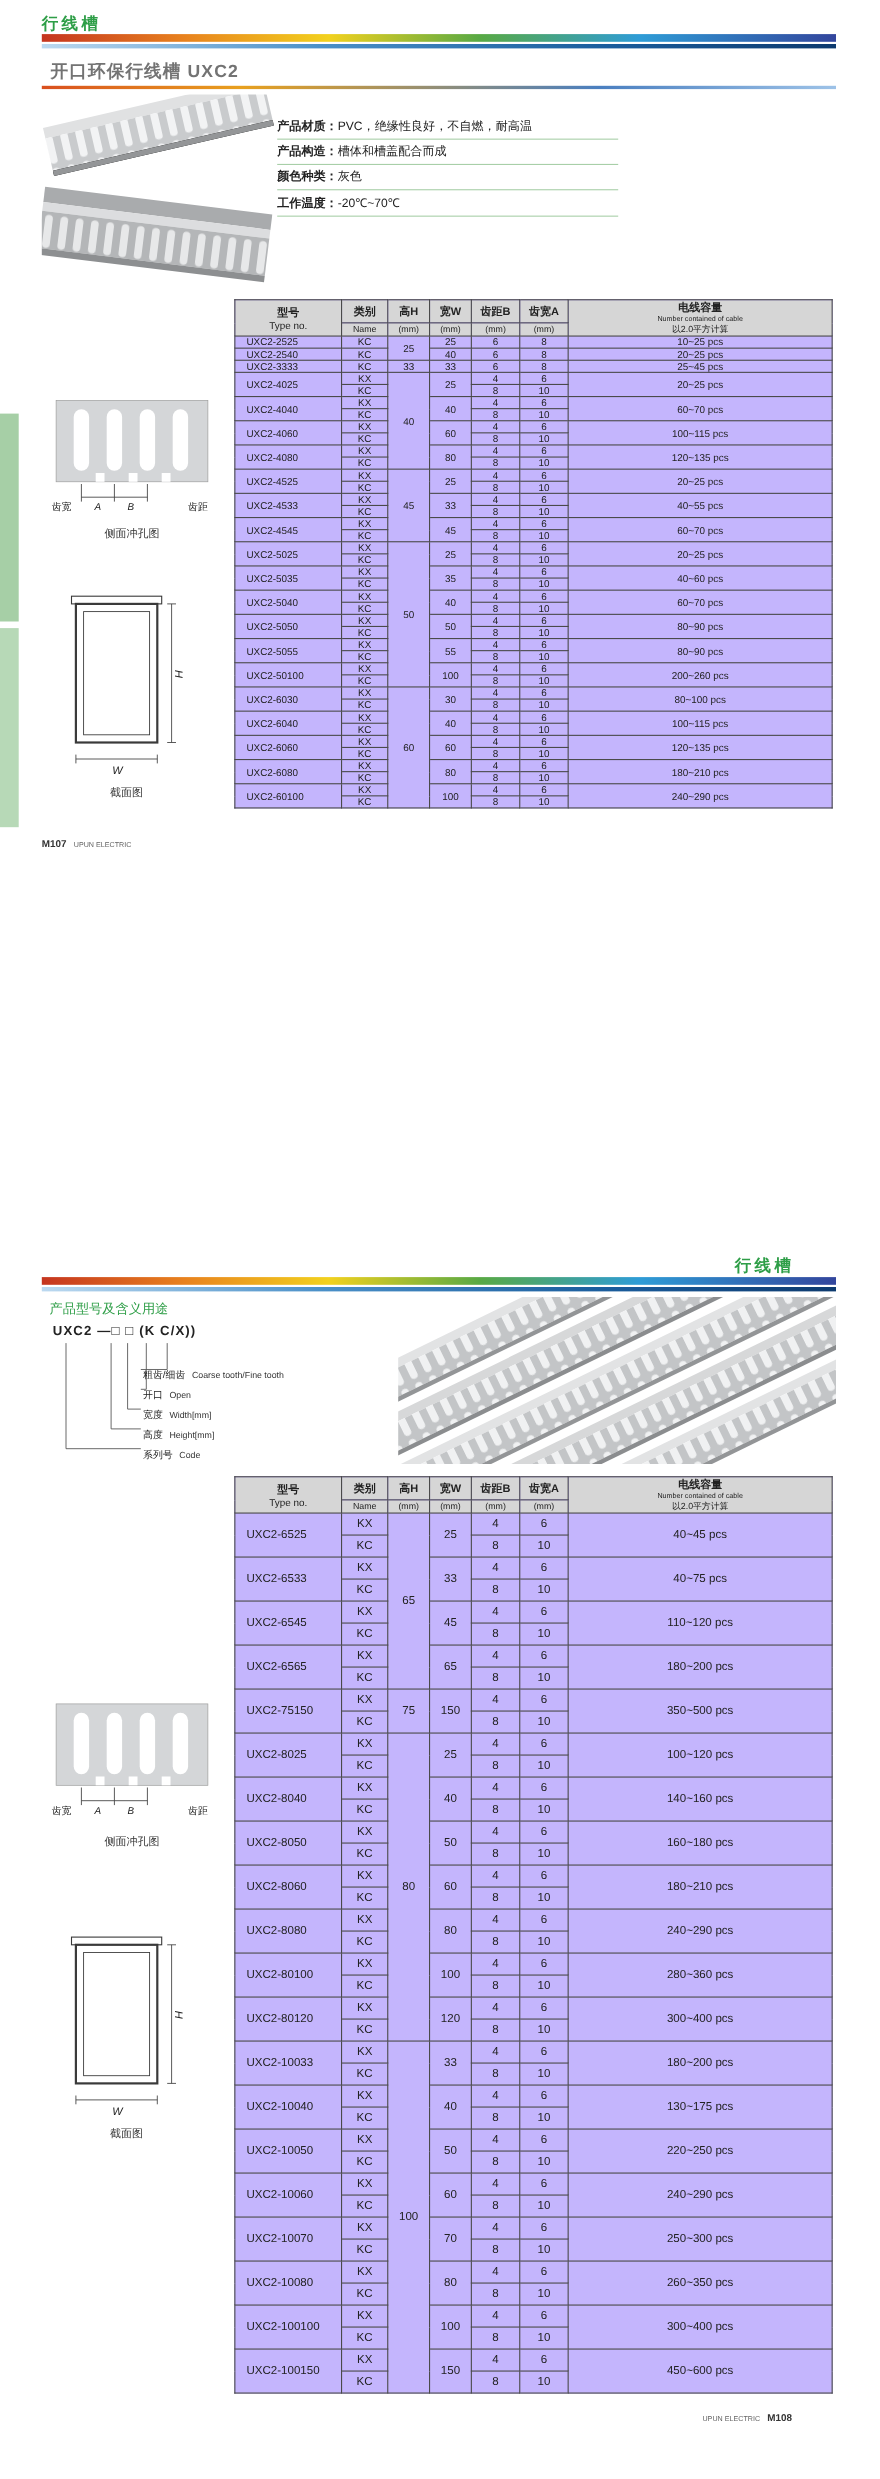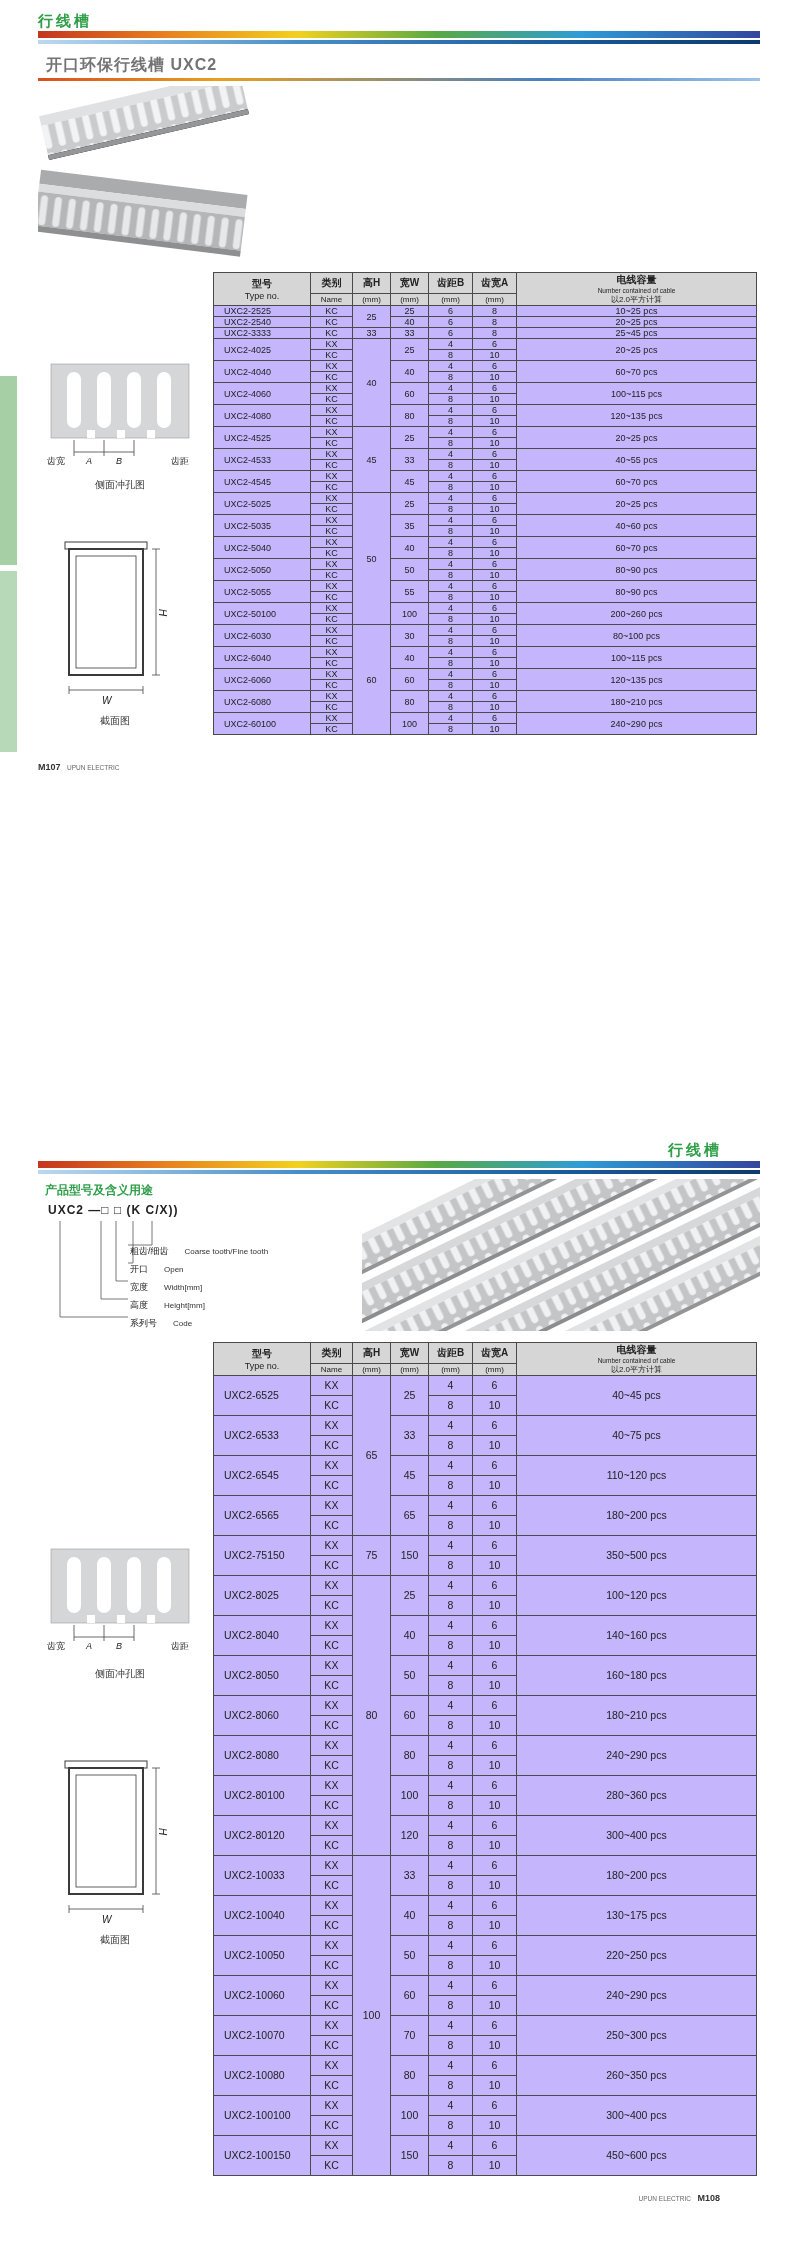--- a/index.html
+++ b/index.html
@@ -41,24 +41,24 @@
   .t2 tbody td { height:19px; line-height:19px; font-size:10.5px; }
   .spec-table td.cell-type-no { text-align:left; padding-left:10px; white-space:nowrap;margin-top:30px; }
 
   .diagram-caption { position:absolute; font-size:10px; color:#333; text-align:center; }
   .svgabs { position:absolute; }
 
   .footer { position:absolute; font-size:9px; color:#333; }
   .footer .pageno { font-weight:bold; font-size:9px; }
   .footer .brand { font-size:6.5px; color:#666; margin:0 4px; }
 
-  .code-title { position:absolute; left:45px; top:55px; font-size:12px; font-weight:bold; color:#2e9e47; }
+  .code-title { position:absolute; left:45px; top:55px; font-size:12px; font-weight:normal; color:#2e9e47; }
   .code-formula { position:absolute; left:48px; top:76px; font-size:12px; font-weight:bold; color:#222; letter-spacing:1px; }
   .code-legend-row { position:absolute; left:130px; white-space:nowrap; }
-  .code-legend-row .cn { font-size:9px; color:#222; margin-right:16px; }
+  .code-legend-row .cn { font-size:9px; color:#222; margin-right:6px; }
   .code-legend-row .en { font-size:8px; color:#333; }
 </style>
 </head>
 <body>
 
 <div class="page">
 
   <div class="section-label" style="left:38px; top:12px;">行线槽</div>
   <div class="rainbow-bar" style="top:31px;"></div>
   <div class="blue-bar" style="top:40px;"></div>
@@ -87,20 +87,26 @@
       <rect x="4" y="64" width="205" height="5" fill="#949698"></rect>
     </g>
     <g transform="rotate(7 20 110)">
       <rect x="0" y="86" width="208" height="14" fill="#a9abad"></rect>
       <rect x="0" y="100" width="208" height="8" fill="#dcdddf"></rect>
       <rect x="0" y="108" width="208" height="34" fill="url(#p1b)"></rect>
       <rect x="0" y="142" width="208" height="6" fill="#8d8f91"></rect>
     </g>
   </svg>
 
+  <div class="specs-cn">
+    <div class="cn-line"><span class="lab">产品材质：</span><span>PVC，绝缘性良好，不自燃，耐高温</span></div>
+    <div class="cn-line"><span class="lab">产品构造：</span><span>槽体和槽盖配合而成</span></div>
+    <div class="cn-line"><span class="lab">颜色种类：</span><span>灰色</span></div>
+    <div class="cn-line"><span class="lab">工作温度：</span><span>-20℃~70℃</span></div>
+  </div>
 
 
   <svg class="svgabs" style="left:45px; top:362px;" width="150" height="112" viewBox="0 0 150 112">
     <rect x="6" y="2" width="138" height="74" fill="#d4d6d8" stroke="#9a9a9a" stroke-width="0.6"></rect>
     <rect x="22" y="10" width="14" height="56" rx="7" fill="#ffffff"></rect>
     <rect x="52" y="10" width="14" height="56" rx="7" fill="#ffffff"></rect>
     <rect x="82" y="10" width="14" height="56" rx="7" fill="#ffffff"></rect>
     <rect x="112" y="10" width="14" height="56" rx="7" fill="#ffffff"></rect>
     <rect x="42" y="68" width="8" height="8" fill="#ffffff"></rect>
     <rect x="72" y="68" width="8" height="8" fill="#ffffff"></rect>

